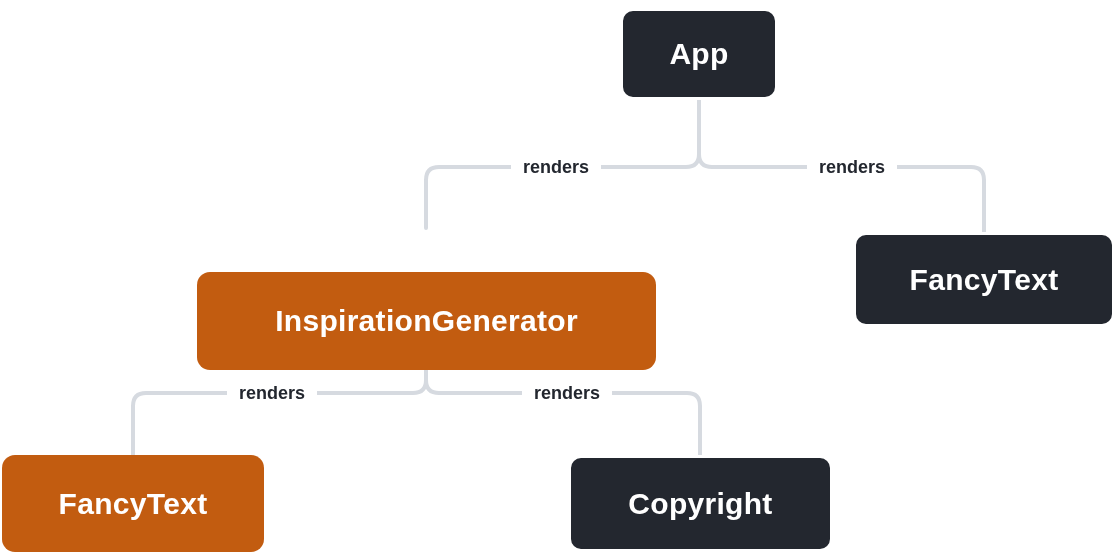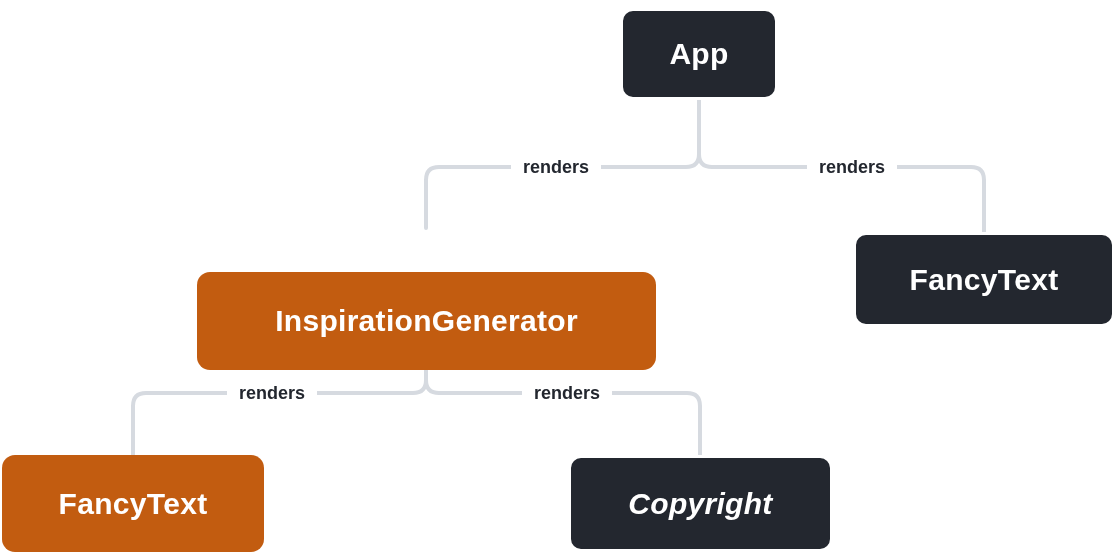--- a/index.html
+++ b/index.html
@@ -56,21 +56,21 @@
     font-weight: 700;
     padding: 2px 12px;
     white-space: nowrap;
   }
 
   
   .node-app                  { left: 620px; top: 8px;   width: 158px; height: 92px; }
   .node-inspiration-generator{ left: 197px; top: 228px; width: 459px; height: 98px; margin-top: 44px; }
   .node-fancy-text-top       { left: 853px; top: 232px; width: 262px; height: 95px; }
   .node-fancy-text-bottom    { left: 2px;   top: 455px; width: 262px; height: 97px; }
-  .node-copyright            { left: 568px; top: 455px; width: 265px; height: 97px; font-style: italic; }
+  .node-copyright            { left: 568px; top: 455px; width: 265px; height: 97px; }
 
   
   .edge-label-1 { left: 556px; top: 167px; }
   .edge-label-2 { left: 852px; top: 167px; }
   .edge-label-3 { left: 272px; top: 393px; }
   .edge-label-4 { left: 567px; top: 393px; }
 </style>
 </head>
 <body>
 

